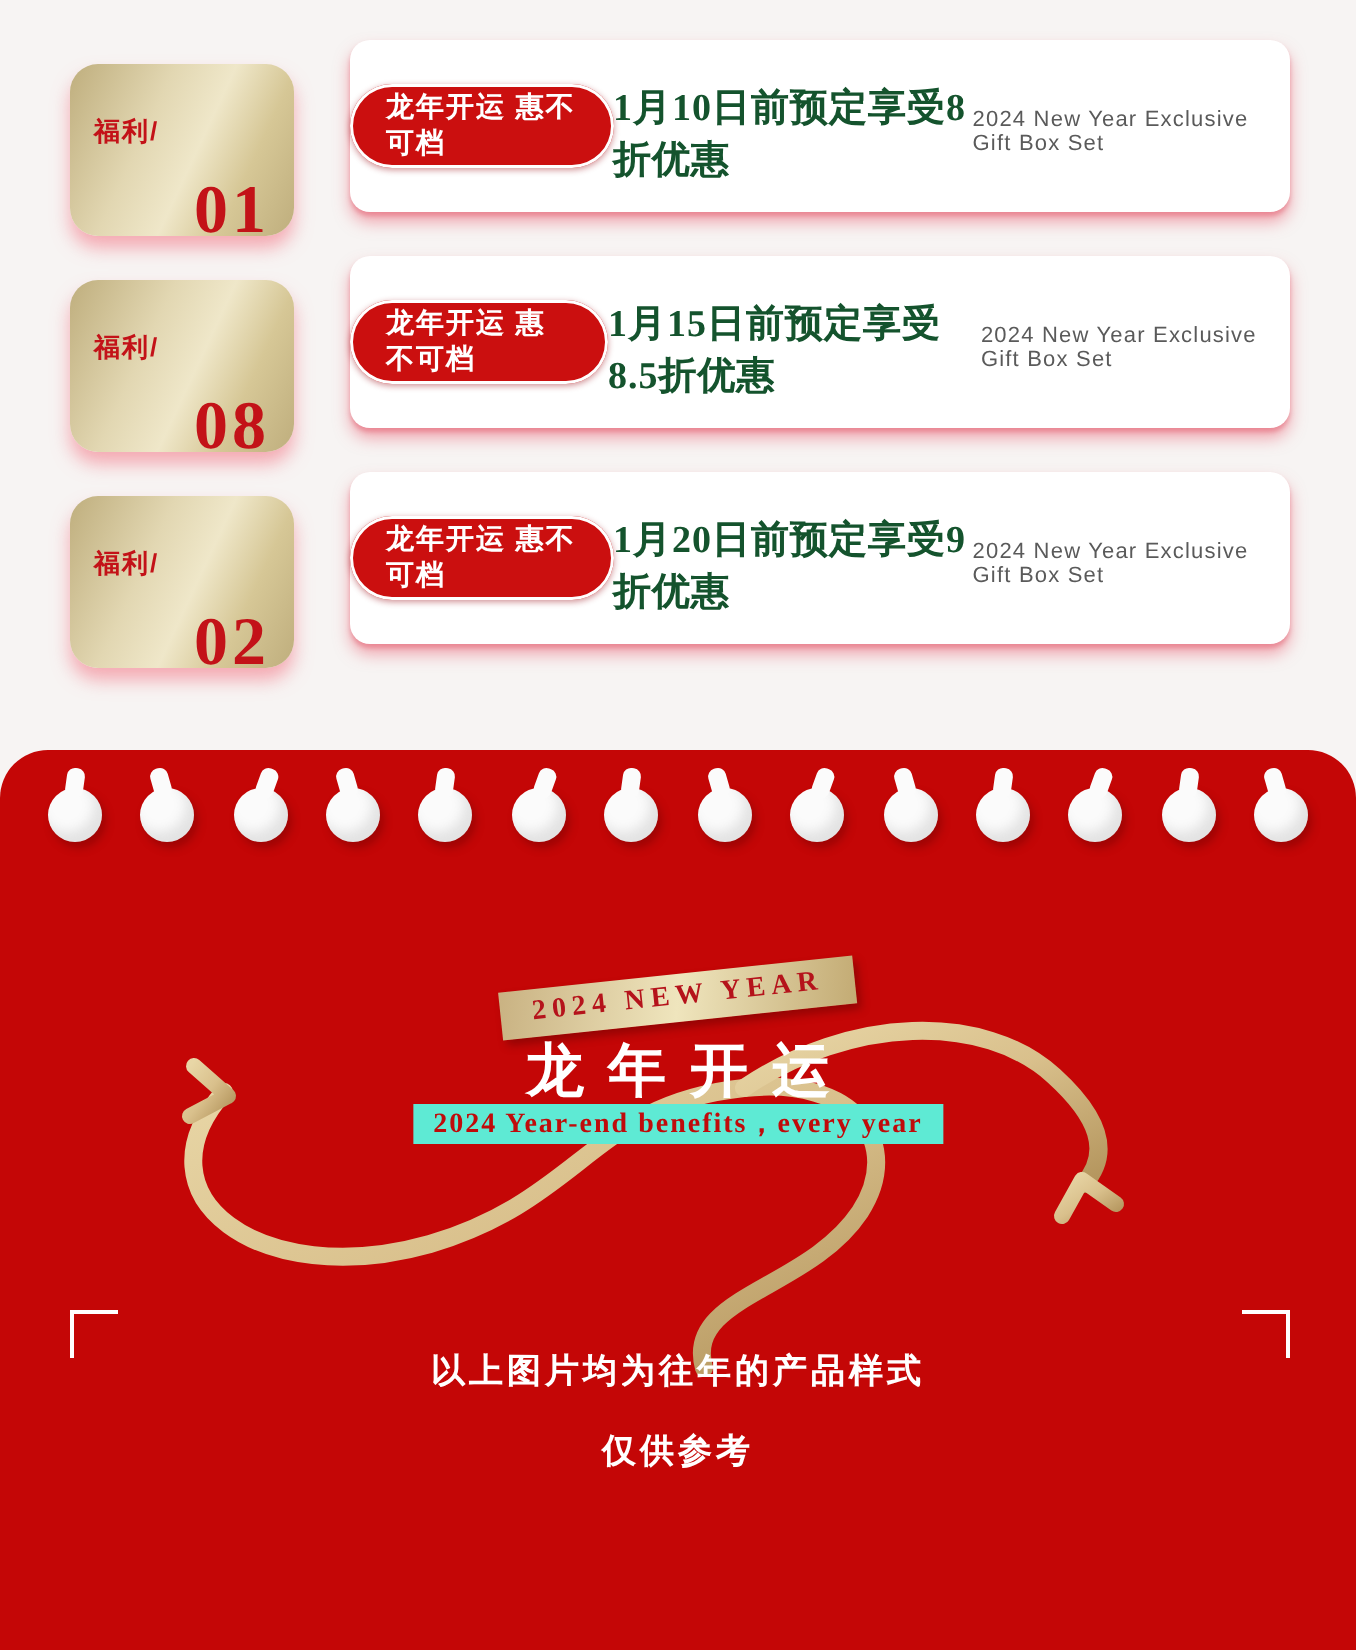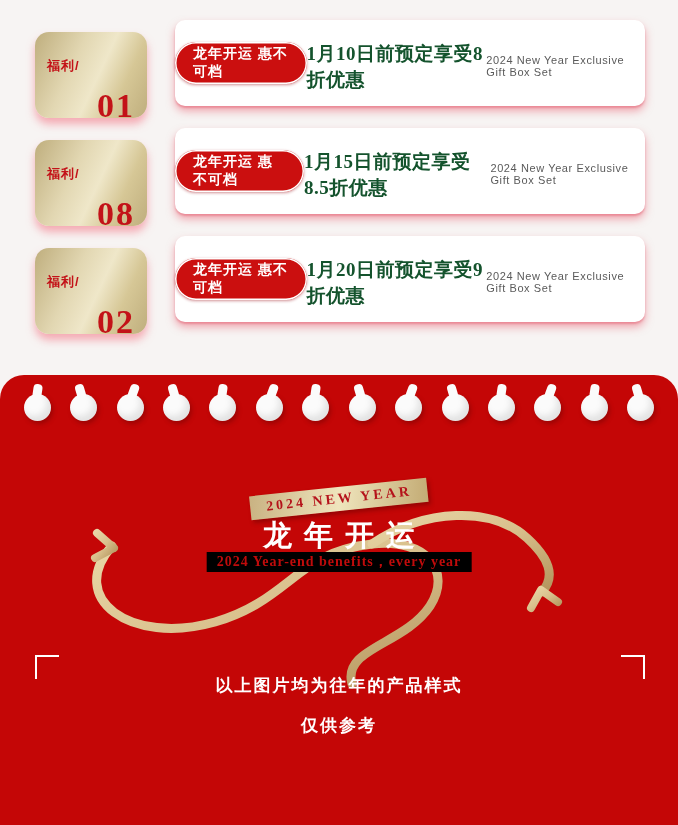--- a/index.html
+++ b/index.html
@@ -68,21 +68,21 @@
     color:#b5131b;font-family:"Liberation Serif",serif;font-weight:bold;
     font-size:14px;letter-spacing:3px;padding:4px 16px;
     box-shadow:2px 3px 4px rgba(80,0,0,.4);
   }
   .section-title{
     position:absolute;top:141px;left:0;width:678px;text-align:center;
     color:#ffffff;font-weight:bold;font-size:29px;letter-spacing:12px;text-indent:12px;
   }
   .white-strip{
     position:absolute;top:177px;left:50%;transform:translateX(-50%);
-    background:#000000;color:#c00b0b;font-family:"Liberation Serif",serif;
+    background:#5eead4;color:#c00b0b;font-family:"Liberation Serif",serif;
     font-size:14px;font-weight:bold;letter-spacing:1px;padding:1px 10px;white-space:nowrap;
   }
   .ribbon-svg{position:absolute;top:123px;left:0;pointer-events:none;}
   
   .bracket{position:absolute;width:22px;height:22px;top:280px;}
   .bracket-left{left:35px;border-top:2.5px solid #fff;border-left:2.5px solid #fff;}
   .bracket-right{left:621px;border-top:2.5px solid #fff;border-right:2.5px solid #fff;}
   
   .note{
     position:absolute;left:0;width:678px;text-align:center;color:#ffffff;

